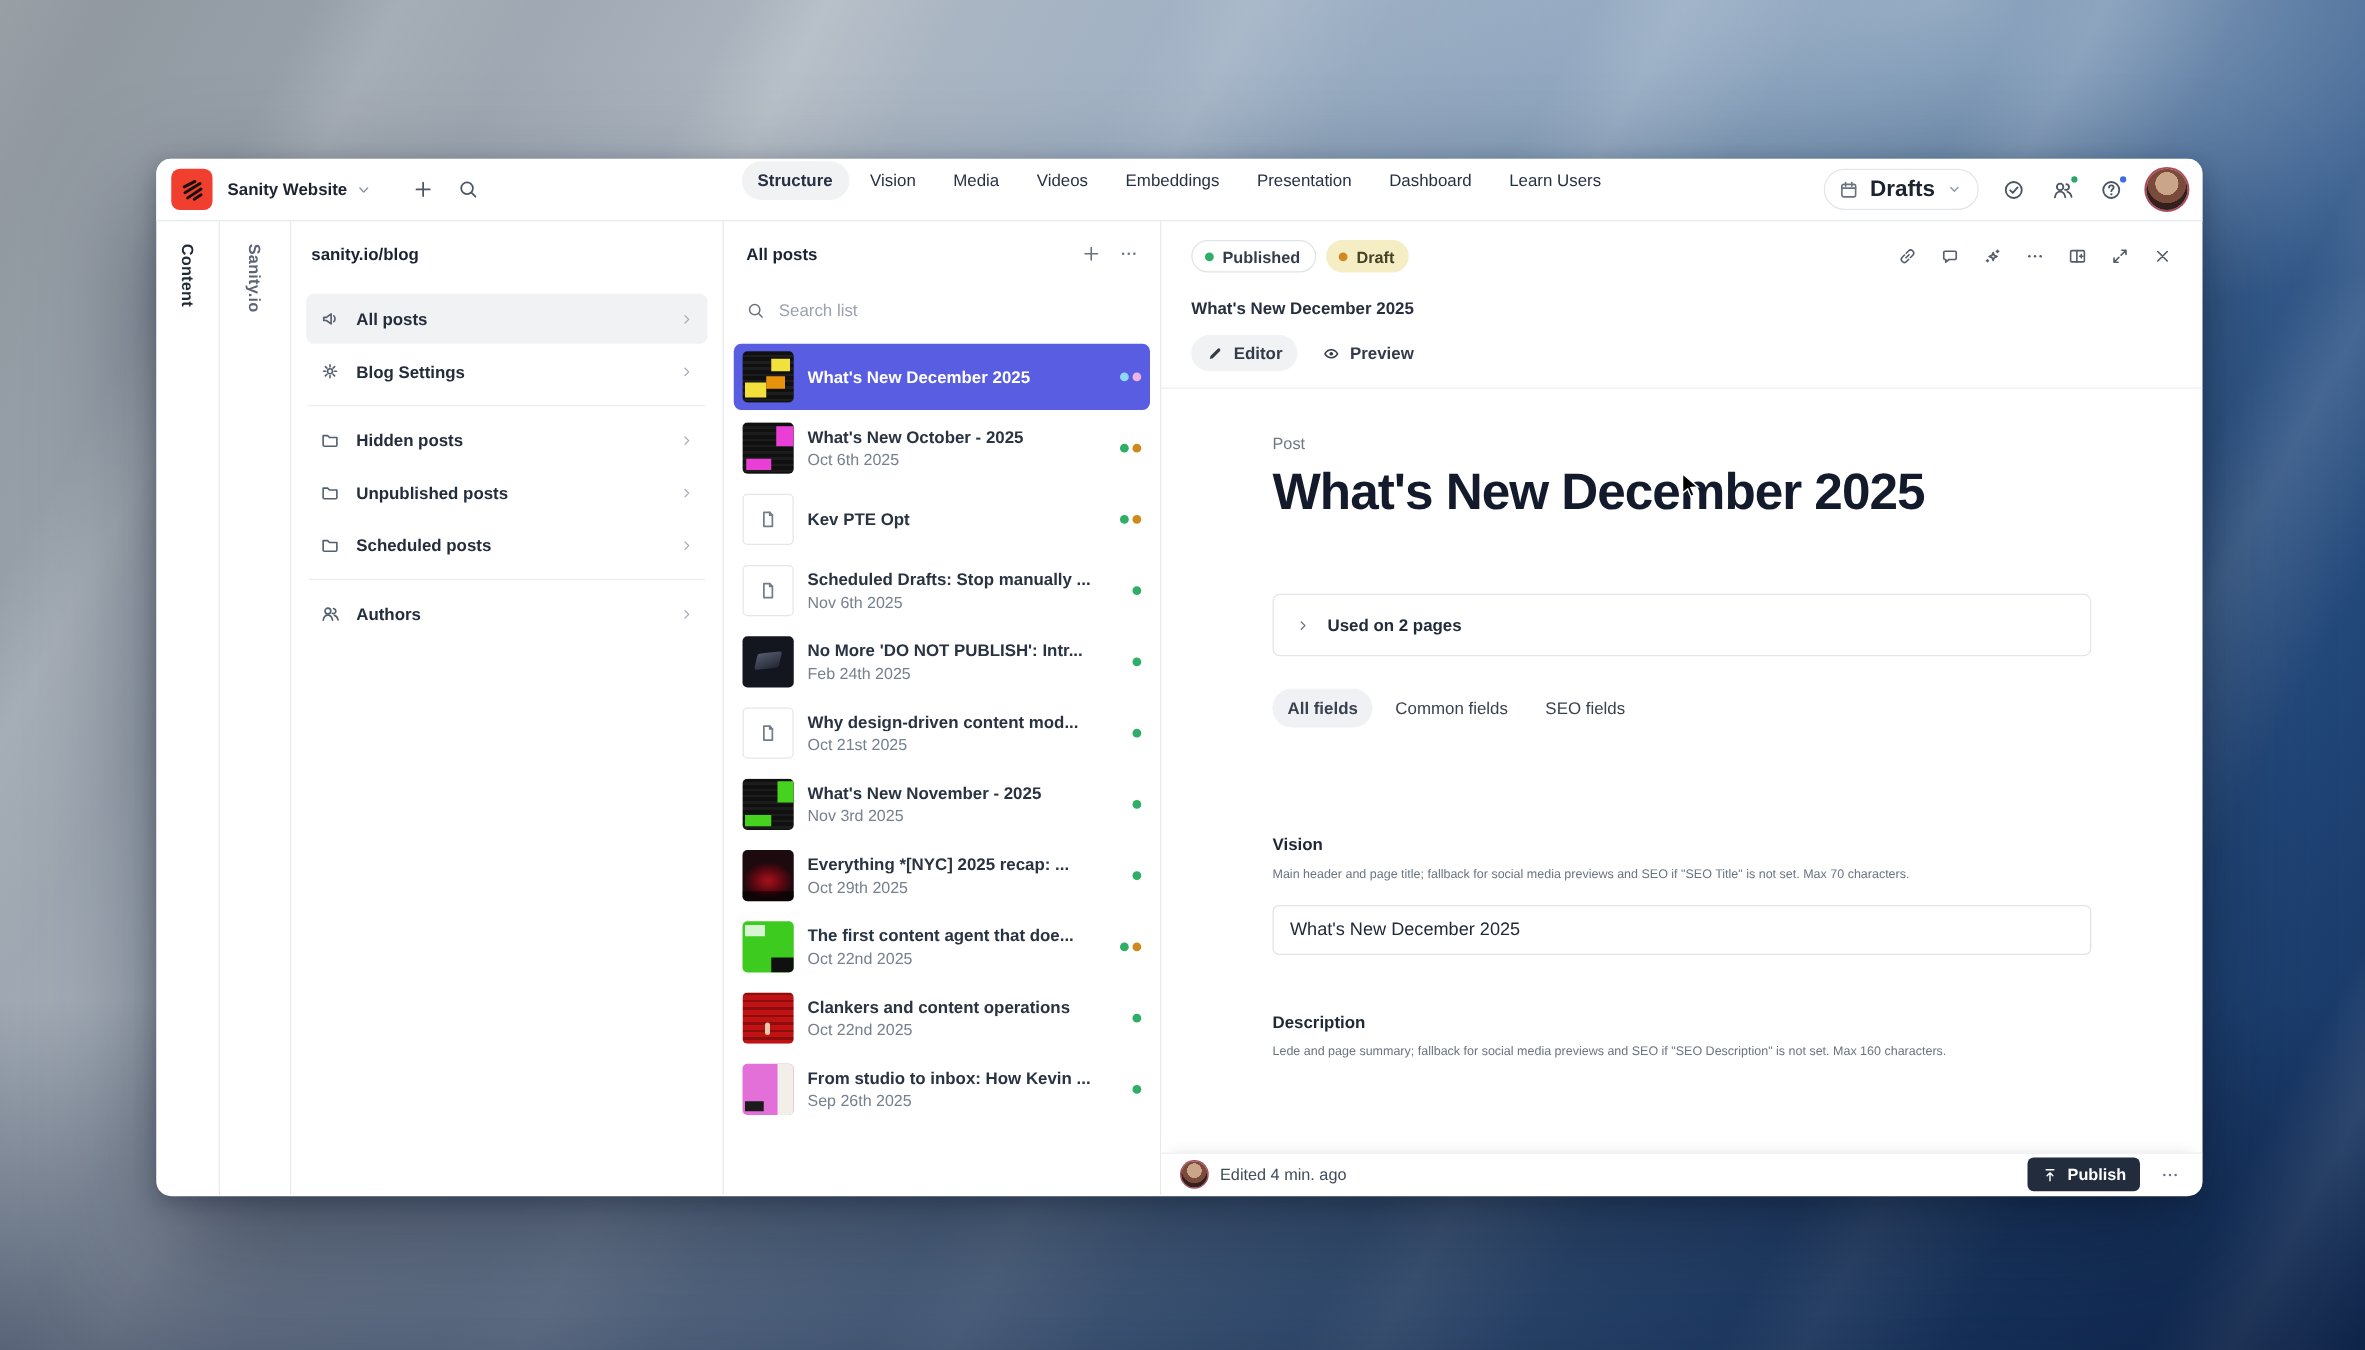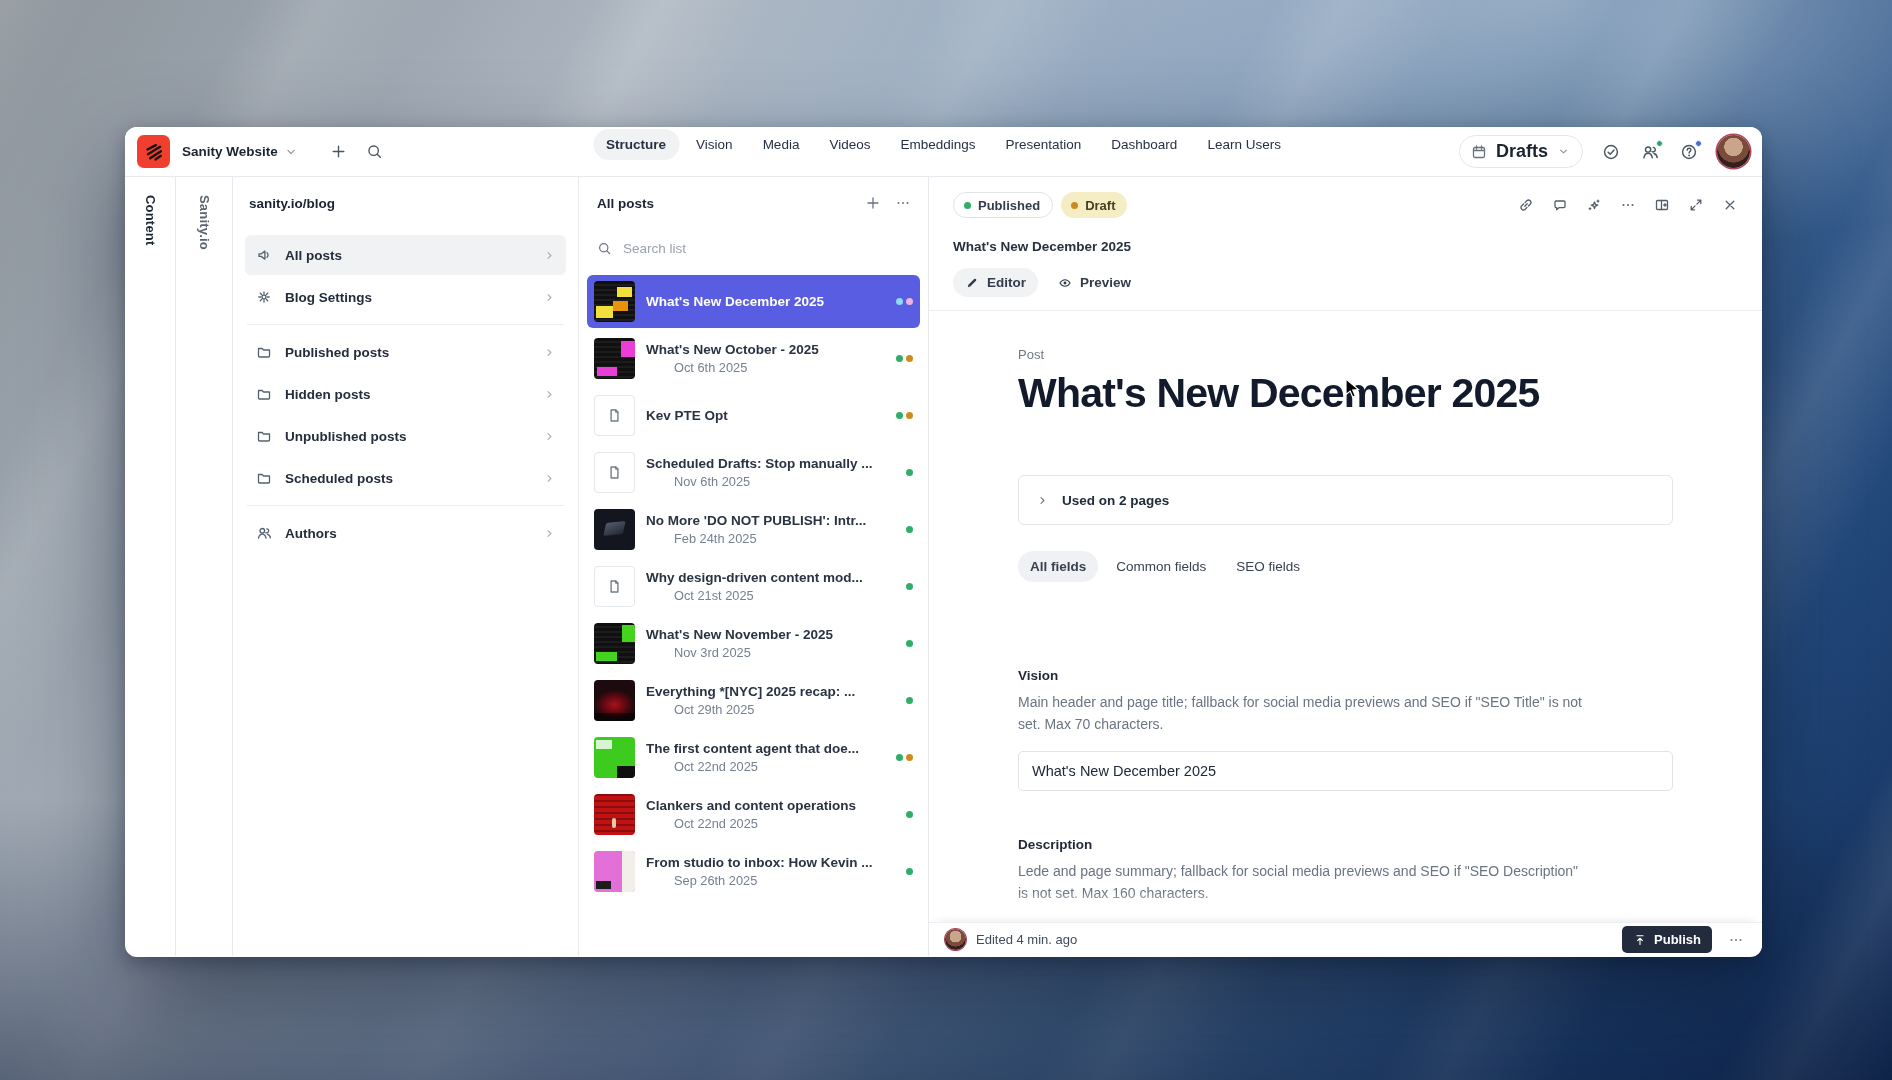--- a/index.html
+++ b/index.html
@@ -102,21 +102,21 @@
   .thumb.agent { background:#3ecb1f; }
   .thumb.agent:before { content:""; position:absolute; right:0; bottom:0; width:18px; height:12px; background:#101010; }
   .thumb.agent:after { content:""; position:absolute; left:2px; top:3px; width:16px; height:9px; background:rgba(255,255,255,.8); }
   .thumb.red { background:#c01212; background-image:repeating-linear-gradient(rgba(0,0,0,.28) 0 2px, rgba(0,0,0,0) 2px 6px); }
   .thumb.red:before { content:""; position:absolute; left:18px; bottom:7px; width:4px; height:10px; background:#e8c9a8; border-radius:2px; }
   .thumb.studio { background:#e36fd8; }
   .thumb.studio:before { content:""; position:absolute; right:0; top:0; width:13px; height:100%; background:#f2efe9; }
   .thumb.studio:after { content:""; position:absolute; left:2px; bottom:3px; width:15px; height:8px; background:#1c1c1c; }
   .pi-text { flex:1; min-width:0; }
   .pi-title { font-size:13.5px; font-weight:600; color:#2a3342; white-space:nowrap; overflow:hidden; text-overflow:ellipsis; }
-  .pi-date { font-size:12.8px; color:#76808f; margin-top:3px; white-space:nowrap;margin-left:28px; }
+  .pi-date { font-size:12.8px; color:#76808f; margin-top:3px; white-space:nowrap; }
   .post-item.selected .pi-title { color:#fff; }
   .pi-dots { display:flex; gap:3px; flex:none; margin-left:4px; }
   .dot { width:7px; height:7px; border-radius:50%; }
 
   
   .panel-3 { flex:1; display:flex; flex-direction:column; position:relative; overflow:hidden; }
   .ed-head { flex:none; padding:14px 18px 0 24px; }
   .ed-row1 { display:flex; align-items:center; }
   .status-badges { display:flex; gap:8px; }
   .pill-badge { display:flex; align-items:center; gap:7px; height:26px; padding:0 12px 0 10px;
@@ -144,21 +144,21 @@
     display:flex; align-items:center; gap:13px; padding:16px 17px; cursor:pointer; background:#fff; width:100%; font-family:inherit; }
   .used-box .icon { width:13px; height:13px; color:#6a7280; }
   .used-box span { font-size:13.5px; font-weight:600; color:#222b3a; }
   .field-tabs { margin-top:26px; display:flex; gap:6px; }
   .ftab { border:none; background:transparent; font-family:inherit; font-size:13.5px; font-weight:500;
     color:#39424f; padding:8px 12px; border-radius:16px; cursor:pointer; }
   .ftab.active { background:#f0f1f4; font-weight:600; }
   .field { margin-top:86px; }
   .field + .field { margin-top:46px; }
   .f-label { font-size:13.5px; font-weight:700; color:#1f2835; }
-  .f-desc { margin-top:9px; font-size:14px; line-height:1.55; color:#6b7482; max-width:568px; }
+  .f-desc { margin-top:9px; font-size:10px; line-height:1.55; color:#6b7482; max-width:568px; }
   .f-input { margin-top:16px; width:100%; height:40px; border:1px solid #e0e3e8; border-radius:5px;
     padding:0 13px; font-family:inherit; font-size:14.5px; color:#212a39; outline:none; background:#fff; }
   .fade-out { position:absolute; left:0; right:0; bottom:0; height:30px;
     background:linear-gradient(rgba(255,255,255,0), #fff 80%); pointer-events:none; }
 
   .ed-footer { flex:none; height:34px; background:#fff; border-top:1px solid #eceef1;
     box-shadow:0 -6px 12px -8px rgba(0,0,0,.15); display:flex; align-items:center; padding:0 14px 0 16px; z-index:3; }
   .ft-avatar { width:21px; height:21px; border-radius:50%; flex:none;
     background:radial-gradient(circle at 50% 36%, #caa58a 0 34%, #7a4a3a 35% 58%, #33201c 59%);
     box-shadow:0 0 0 1px #b0465e; }
@@ -298,33 +298,20 @@
                 </svg>
               </span>
               <span class="s-label">Blog Settings</span>
               <span class="icon chev">
                 <svg viewBox="0 0 16 16">
                   <path d="M6.2 4.5l3.6 3.5-3.6 3.5"></path>
                 </svg>
               </span>
             </div>
             <div class="s-divider"></div>
-            <div class="s-item">
-              <span class="icon s-ic">
-                <svg viewBox="0 0 16 16">
-                  <path d="M2.5 4.5h3.6L7.6 6h5.9v6a1 1 0 01-1 1H3.5a1 1 0 01-1-1V4.5z"></path>
-                </svg>
-              </span>
-              <span class="s-label">Published posts</span>
-              <span class="icon chev">
-                <svg viewBox="0 0 16 16">
-                  <path d="M6.2 4.5l3.6 3.5-3.6 3.5"></path>
-                </svg>
-              </span>
-            </div>
             <div class="s-item">
               <span class="icon s-ic">
                 <svg viewBox="0 0 16 16">
                   <path d="M2.5 4.5h3.6L7.6 6h5.9v6a1 1 0 01-1 1H3.5a1 1 0 01-1-1V4.5z"></path>
                 </svg>
               </span>
               <span class="s-label">Hidden posts</span>
               <span class="icon chev">
                 <svg viewBox="0 0 16 16">
                   <path d="M6.2 4.5l3.6 3.5-3.6 3.5"></path>

